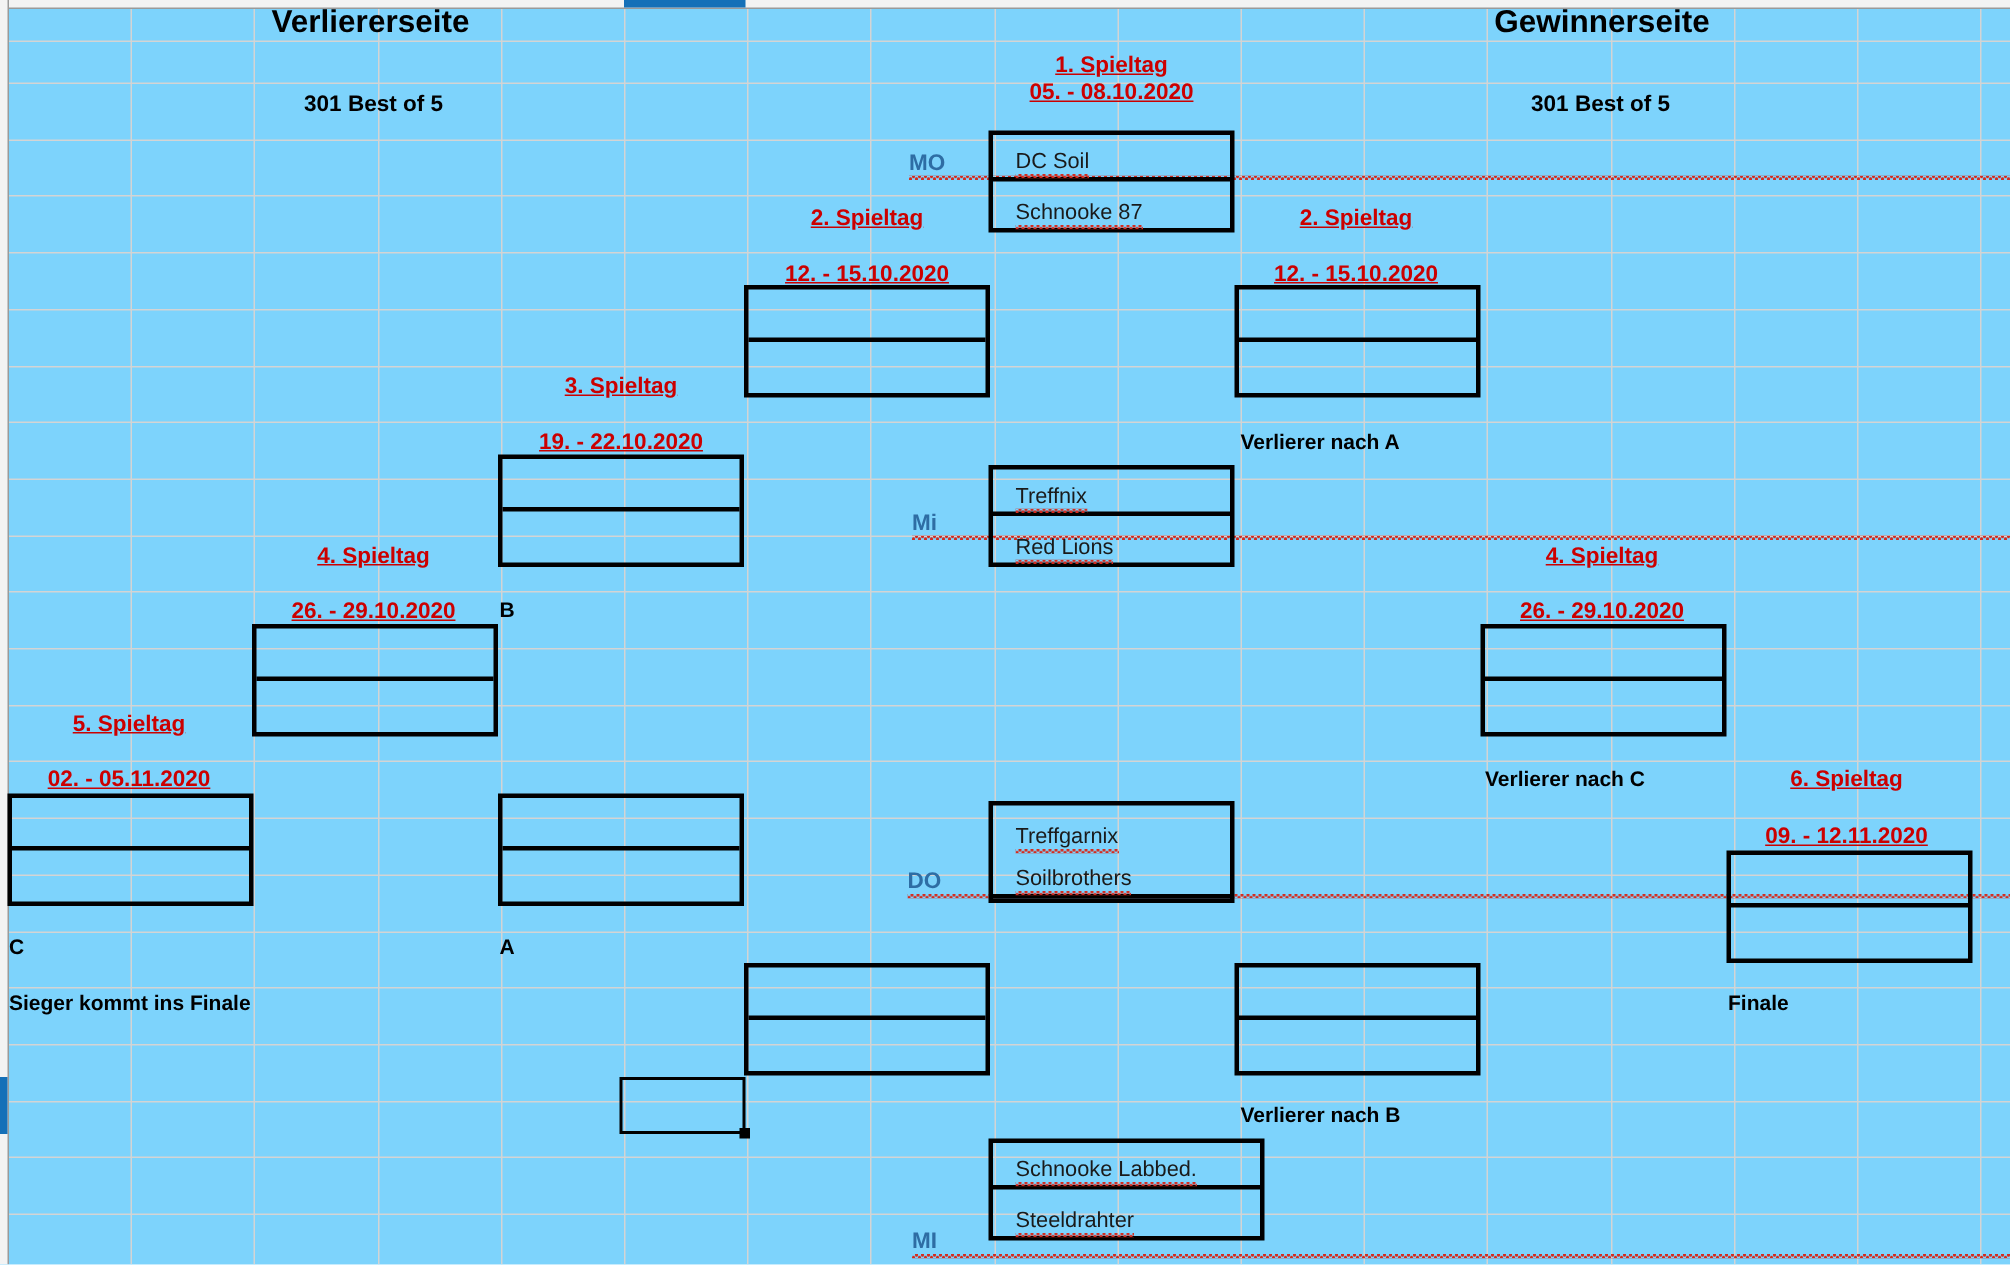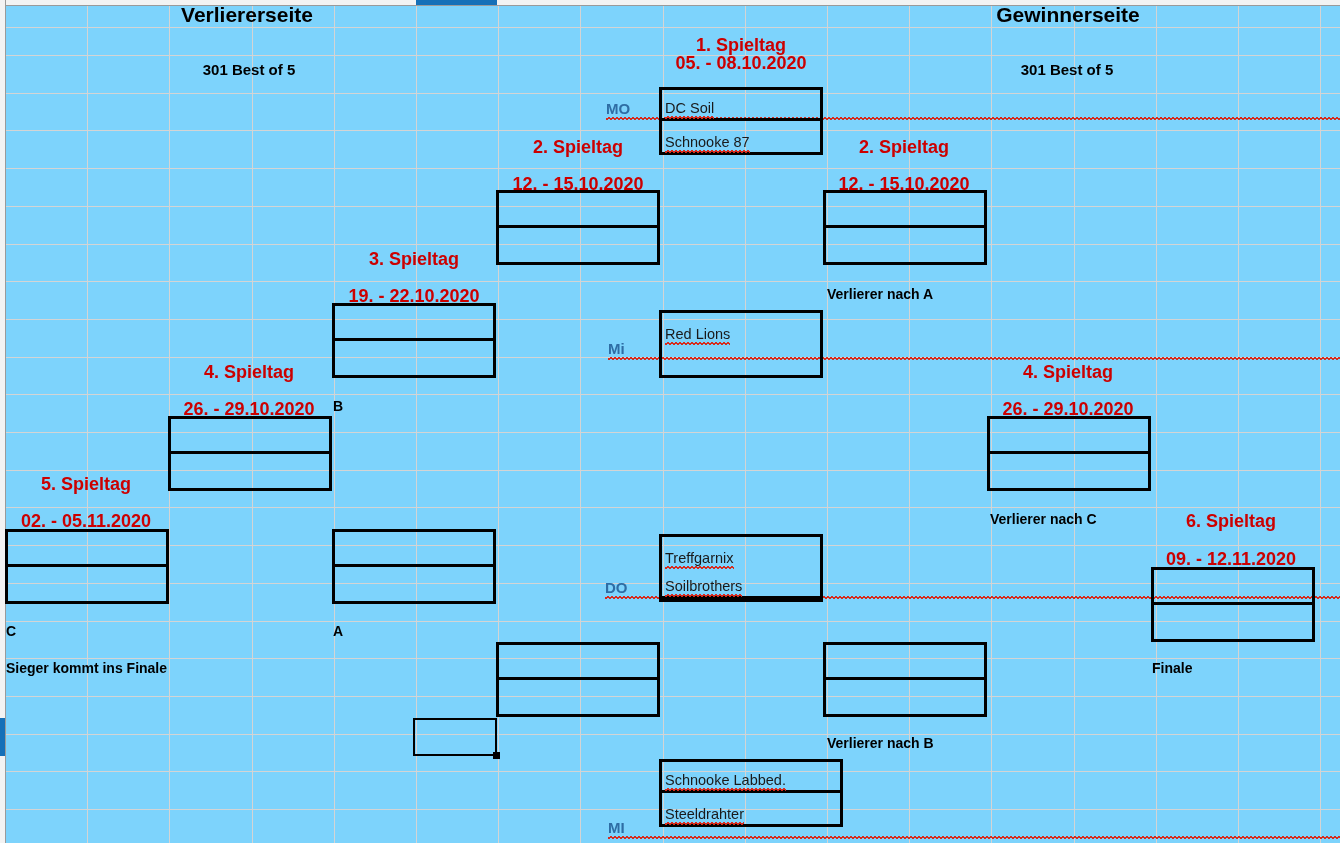--- a/index.html
+++ b/index.html
@@ -43,21 +43,21 @@
     border:3px solid #000000;
     box-sizing:border-box;
     background:transparent;
   }
   .bracket .slot{
     position:relative;
     box-sizing:border-box;
     height:50%;
     display:flex;
     align-items:flex-end;
-    padding-left:3px;
+    padding-left:15px;
   }
   .bracket .slot.top{ border-bottom:3px solid #000000; }
   .bracket .team{
     font-size:14.5px;
     line-height:15px;
     color:#1a1a1a;
     white-space:nowrap;
     position:relative;
     padding-bottom:2px;
   }
@@ -76,21 +76,22 @@
 
   
   .cell{
     position:absolute;
     white-space:nowrap;
     line-height:1;
   }
   .lbl-red{
     color:#cc0000;
     font-weight:bold;
-    font-size:18px;
+    font-size:15px;
+    text-decoration:underline;
   }
   .lbl-black{
     color:#000000;
     font-weight:bold;
     font-size:14px;
   }
   .lbl-title{
     color:#000000;
     font-weight:bold;
     font-size:21px;
@@ -256,20 +257,23 @@
   <div class="bracket" style="left:823px;top:190px;width:164px;height:75px;">
     <div class="slot top">
       <span class="team"></span>
     </div>
     <div class="slot">
       <span class="team"></span>
     </div>
   </div>
 
   <div class="bracket" style="left:659px;top:310px;width:164px;height:68px;">
+    <div class="slot top">
+      <span class="team misspelled">Treffnix</span>
+    </div>
     <div class="slot">
       <span class="team misspelled">Red Lions</span>
     </div>
   </div>
 
   <div class="bracket" style="left:332px;top:303px;width:164px;height:75px;">
     <div class="slot top">
       <span class="team"></span>
     </div>
     <div class="slot">

